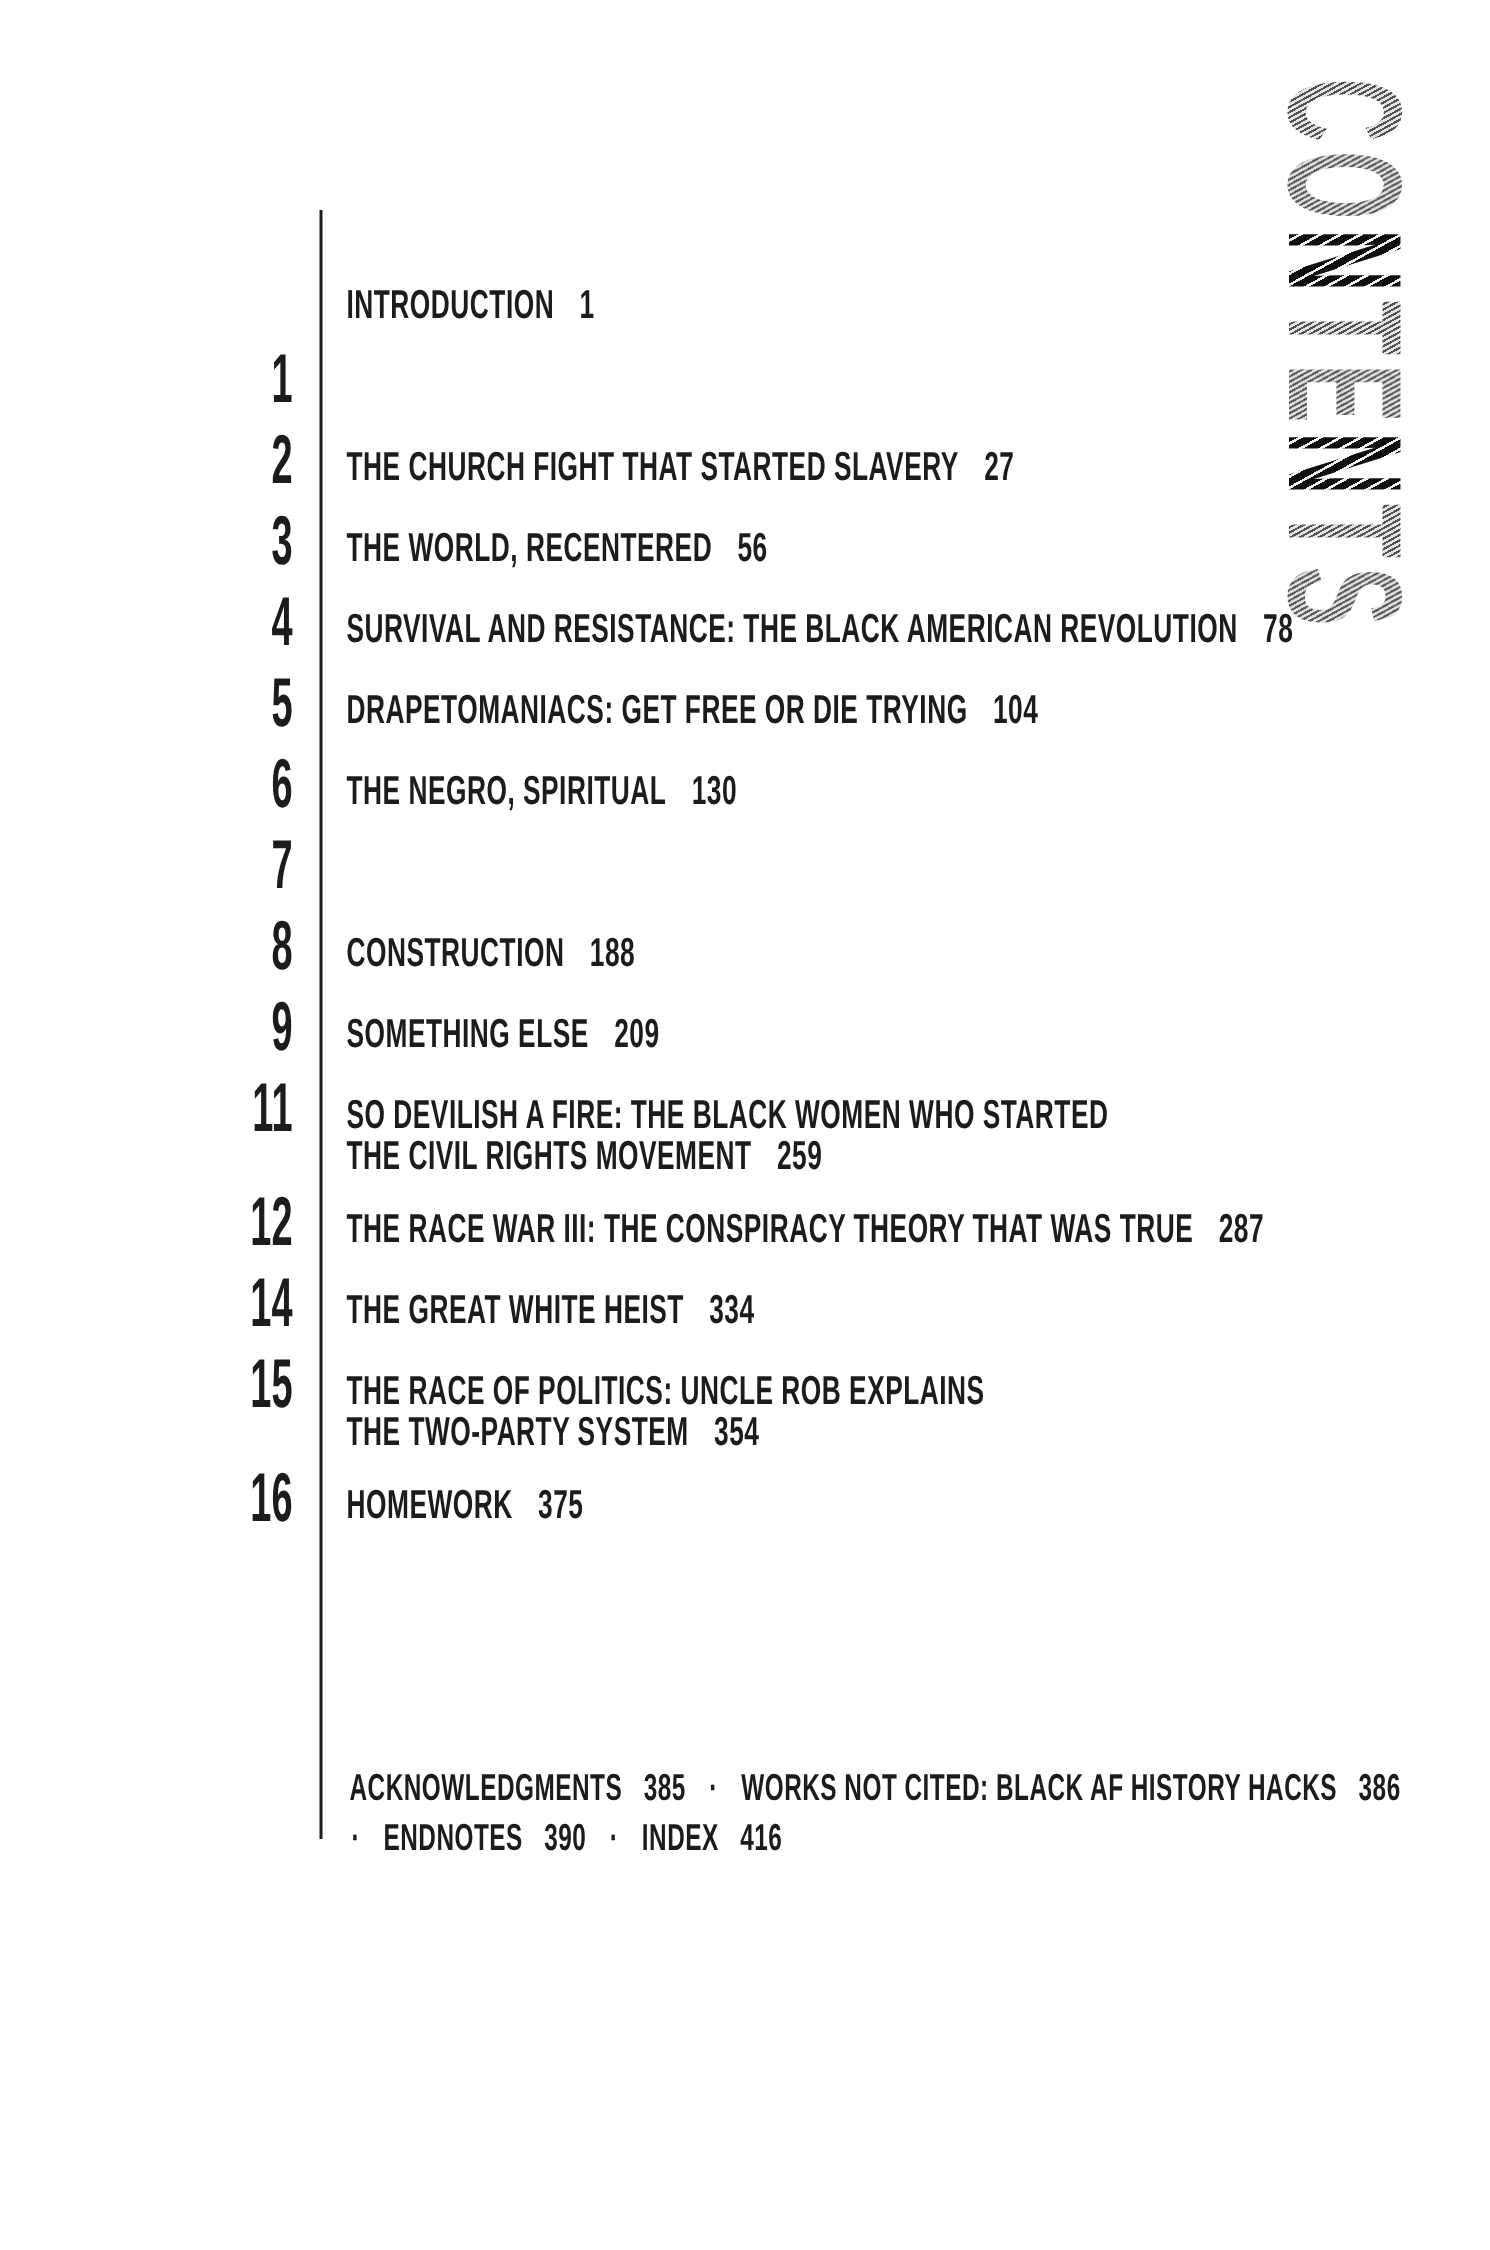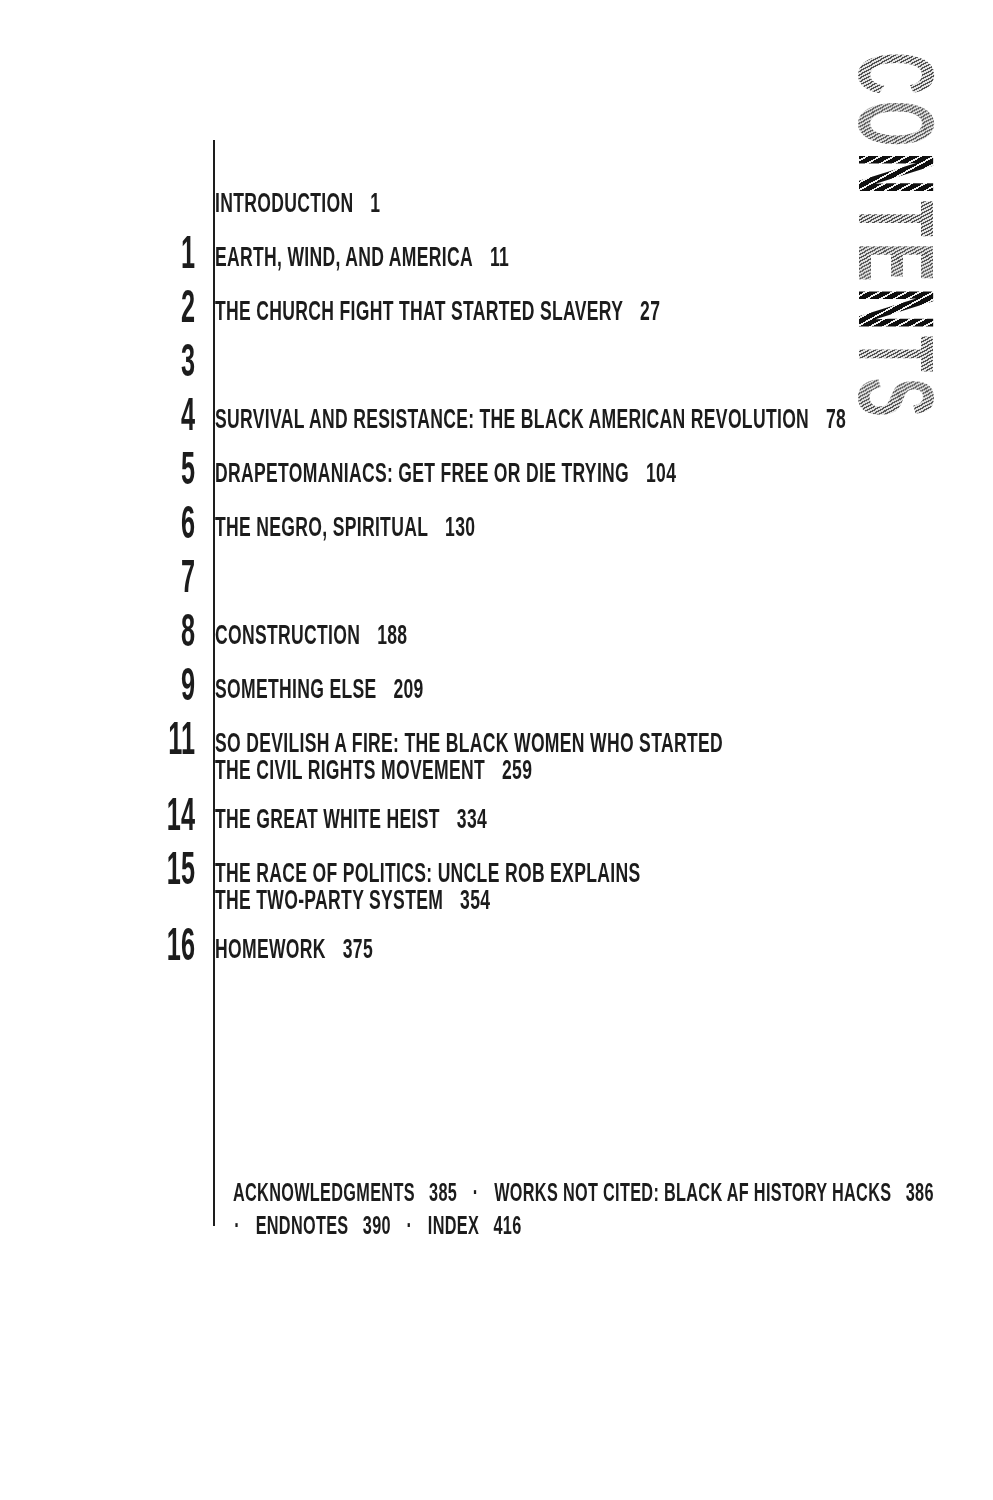--- a/index.html
+++ b/index.html
@@ -24,21 +24,21 @@
   .row{display:flex;align-items:baseline;height:54px;}
   .row.two{height:76px;}
   .num{
     flex:0 0 195px;width:195px;text-align:right;
     font-size:46px;line-height:46px;font-weight:700;
     transform:scaleX(0.55);transform-origin:100% 50%;
     position:relative;top:2px;
     white-space:nowrap;
   }
   .num:empty::before{content:"\00a0";}
-  .titles{margin-left:20px;min-width:0;}
+  .titles{margin-left:36px;min-width:0;}
   .tline{
     font-size:27px;line-height:27px;font-weight:700;letter-spacing:0.5px;
     transform:scaleX(0.65);transform-origin:0 50%;
     white-space:nowrap;
   }
   .pg{margin-left:26px;}
 
   
   .back{position:absolute;left:233px;top:1176px;}
   .bline{
@@ -86,32 +86,32 @@
 
   <div class="toc">
       <div class="row">
     <div class="num"></div>
     <div class="titles">
           <div class="tline"><span class="t">INTRODUCTION</span><span class="pg">1</span></div>
         </div>
   </div>
       <div class="row">
     <div class="num">1</div>
-    <div class="titles">
-          <div class="tline"><span class="t">EARTH, WIND, AND AMERICA</span><span class="pg">11</span></div>
-        </div>
   </div>
       <div class="row">
     <div class="num">2</div>
     <div class="titles">
           <div class="tline"><span class="t">THE CHURCH FIGHT THAT STARTED SLAVERY</span><span class="pg">27</span></div>
         </div>
   </div>
       <div class="row">
     <div class="num">3</div>
+    <div class="titles">
+          <div class="tline"><span class="t">THE WORLD, RECENTERED</span><span class="pg">56</span></div>
+        </div>
   </div>
       <div class="row">
     <div class="num">4</div>
     <div class="titles">
           <div class="tline"><span class="t">SURVIVAL AND RESISTANCE: THE BLACK AMERICAN REVOLUTION</span><span class="pg">78</span></div>
         </div>
   </div>
       <div class="row">
     <div class="num">5</div>
     <div class="titles">
@@ -140,20 +140,26 @@
         </div>
   </div>
       <div class="row two">
     <div class="num">11</div>
     <div class="titles">
           <div class="tline"><span class="t">SO DEVILISH A FIRE: THE BLACK WOMEN WHO STARTED</span></div>
           <div class="tline"><span class="t">THE CIVIL RIGHTS MOVEMENT</span><span class="pg">259</span></div>
         </div>
   </div>
       <div class="row">
+    <div class="num">12</div>
+    <div class="titles">
+          <div class="tline"><span class="t">THE RACE WAR III: THE CONSPIRACY THEORY THAT WAS TRUE</span><span class="pg">287</span></div>
+        </div>
+  </div>
+      <div class="row">
     <div class="num">14</div>
     <div class="titles">
           <div class="tline"><span class="t">THE GREAT WHITE HEIST</span><span class="pg">334</span></div>
         </div>
   </div>
       <div class="row two">
     <div class="num">15</div>
     <div class="titles">
           <div class="tline"><span class="t">THE RACE OF POLITICS: UNCLE ROB EXPLAINS</span></div>
           <div class="tline"><span class="t">THE TWO-PARTY SYSTEM</span><span class="pg">354</span></div>

